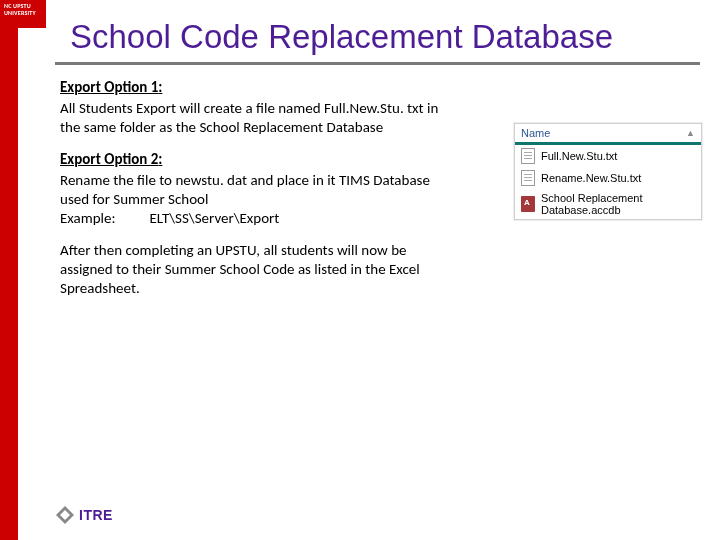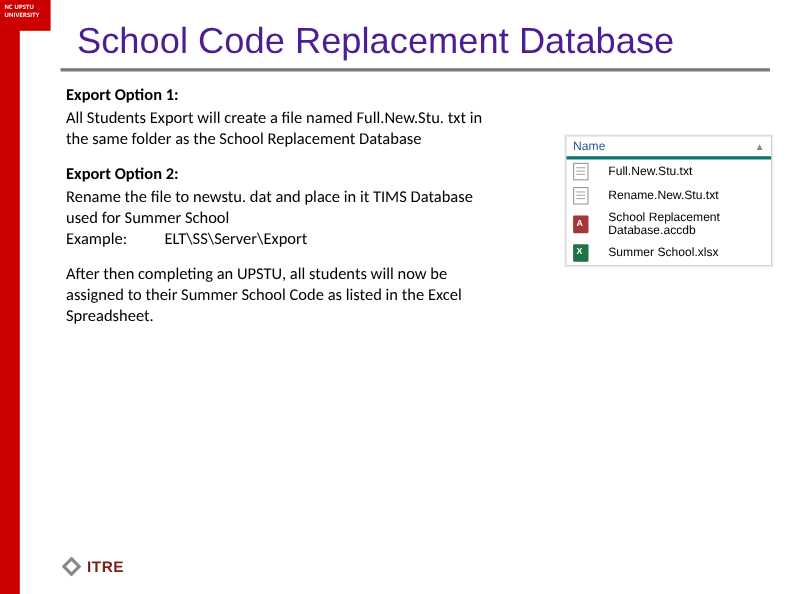--- a/index.html
+++ b/index.html
@@ -54,20 +54,21 @@
     position: absolute;
     top: 78px;
     left: 60px;
     width: 400px;
     font-size: 15px;
     line-height: 1.25;
     color: #000;
   }
   .heading {
     font-weight: bold;
+    text-decoration: underline;
     margin-bottom: 2px;
   }
   .heading .colon { text-decoration: none; }
   .para { margin-bottom: 14px; }
   .explorer {
     position: absolute;
     top: 123px;
     right: 18px;
     width: 188px;
     border: 1px solid #d0d0d0;
@@ -87,21 +88,21 @@
     flex: 1;
   }
   .explorer-header .sort {
     color: #888;
     font-size: 9px;
   }
   .file-row {
     display: flex;
     align-items: center;
     padding: 3px 6px;
-    gap: 18px;
+    gap: 6px;
   }
   .ficon {
     width: 14px;
     height: 16px;
     display: inline-block;
     flex-shrink: 0;
   }
   .ficon-txt {
     border: 1px solid #999;
     background: #fff;
@@ -158,21 +159,21 @@
     content: "";
     position: absolute;
     inset: 4px;
     background: #fff;
     clip-path: polygon(50% 0, 100% 50%, 50% 100%, 0 50%);
   }
   .itre-text {
     font-family: Arial, sans-serif;
     font-weight: bold;
     font-size: 14px;
-    color: #7f1d1d;
+    color: #4c1d95;
     letter-spacing: 0.5px;
   }
 </style>
 </head>
 <body>
 
 <div class="brand-bar"></div>
 <div class="brand-logo">
   <span>NC UPSTU</span><br>
   <span>UNIVERSITY</span>
@@ -206,22 +207,18 @@
     <span>Full.New.Stu.txt</span>
   </div>
   <div class="file-row">
     <span class="ficon ficon-txt"></span>
     <span>Rename.New.Stu.txt</span>
   </div>
   <div class="file-row">
     <span class="ficon ficon-accdb"></span>
     <span>School Replacement  Database.accdb</span>
   </div>
-  <div class="file-row">
-    <span class="ficon ficon-xlsx"></span>
-    <span>Summer School.xlsx</span>
-  </div>
 </div>
 
 <div class="footer-logo">
   <span class="itre-mark"></span>
   <span class="itre-text">ITRE</span>
 </div>
 
 </body></html>

